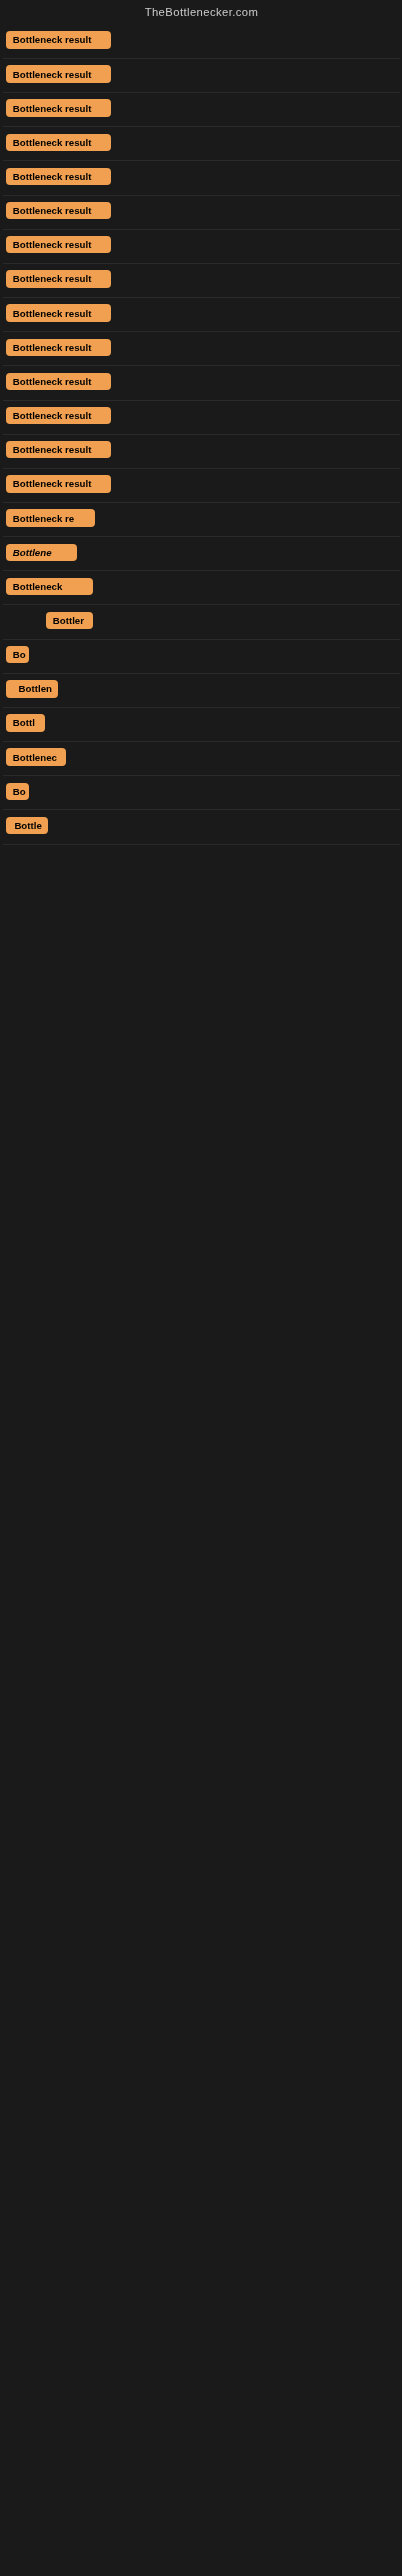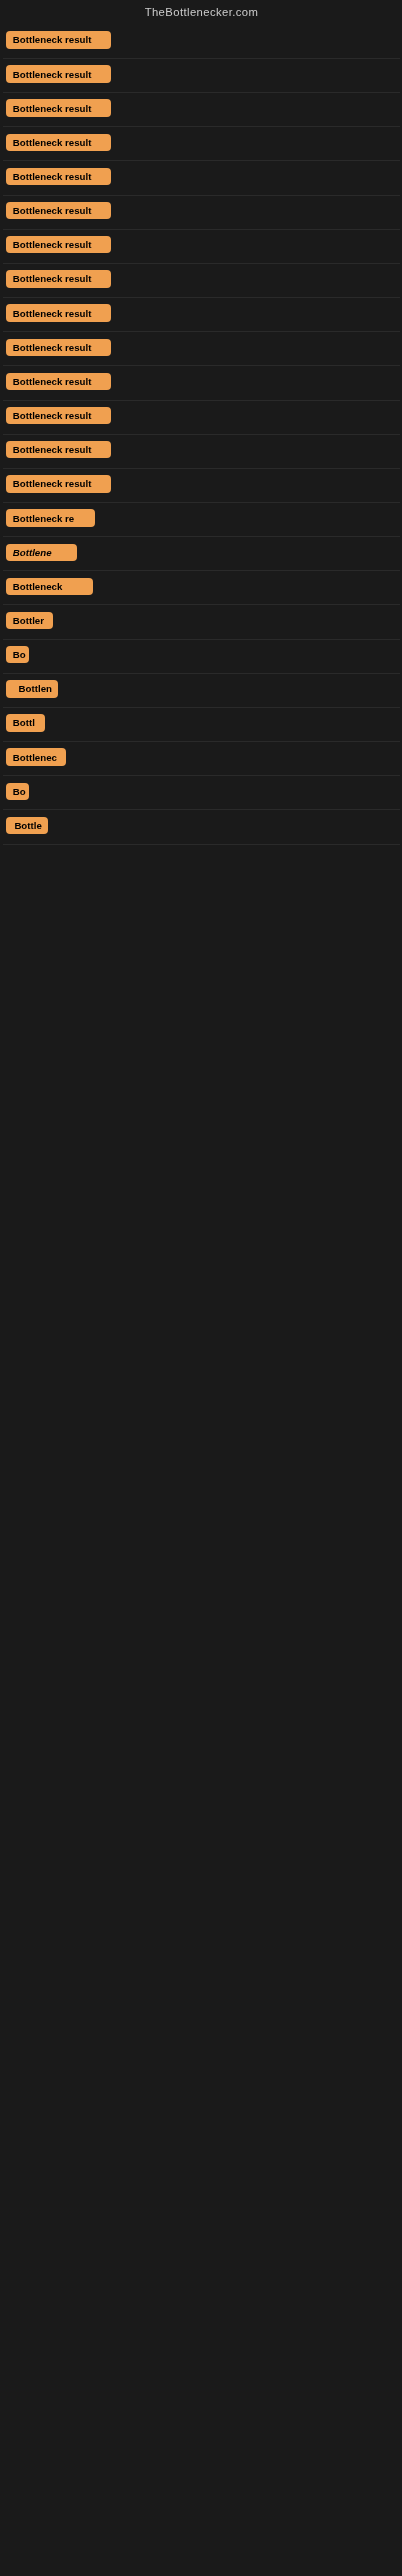--- a/index.html
+++ b/index.html
@@ -102,21 +102,21 @@
 
     <div class="result-row">
       <span class="bottleneck-badge" style="width: 71px; font-style: italic;">Bottlene</span>
     </div>
 
     <div class="result-row">
       <span class="bottleneck-badge" style="width: 87px;">Bottleneck</span>
     </div>
 
     <div class="result-row">
-      <span class="bottleneck-badge" style="width: 47px;">Bottler</span>
+      <span class="bottleneck-badge" style="width: 47px; margin-left: 40px;">Bottler</span>
     </div>
 
     <div class="result-row">
       <span class="bottleneck-badge" style="width: 22.5px;">Bo</span>
     </div>
 
     <div class="result-row">
       <span class="bottleneck-badge" style="width: 52px; text-align: right;">Bottlen</span>
     </div>
 

